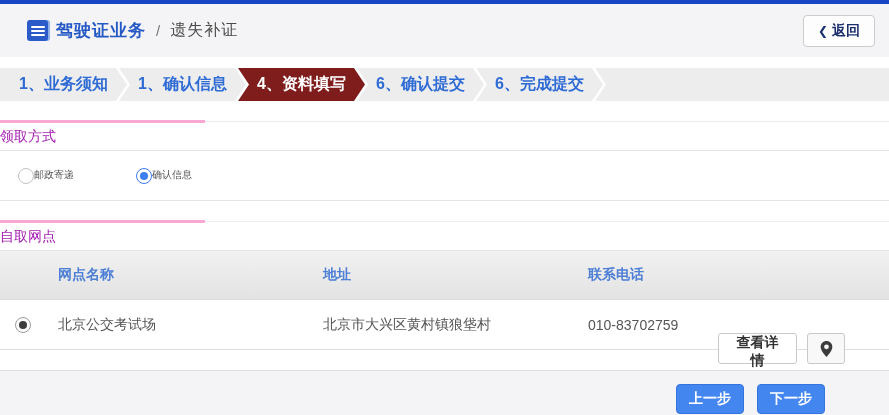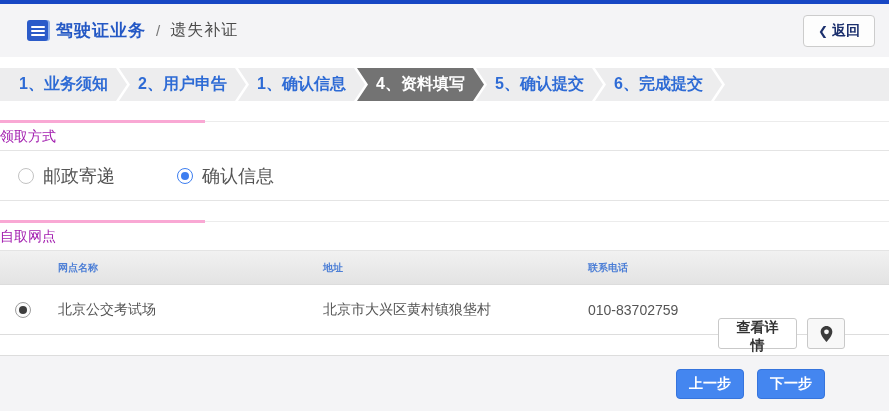--- a/index.html
+++ b/index.html
@@ -26,49 +26,49 @@
   .back-btn .chev { font-size:12px; font-weight:bold; }
 
   
   .stepbar { margin-top:11px; height:33px; display:flex; background:#fff; }
   .step { width:127px; height:33px; background:#ededee; color:#2e6bd5;
           font-size:16px; font-weight:bold; display:flex; align-items:center;
           justify-content:center;
           clip-path:polygon(0 0,116px 0,127px 50%,116px 100%,0 100%,11px 50%); }
   .step.first { clip-path:polygon(0 0,116px 0,127px 50%,116px 100%,0 100%); }
   .step + .step, .step-filler { margin-left:-8px; }
-  .step.active { background:#737373; color:#fff;align-items:center; }
+  .step.active { background:#7f1d1d; color:#fff;align-items:center; }
   .step-filler { flex:1; background:#ededee;
           clip-path:polygon(0 0,100% 0,100% 100%,0 100%,11px 50%); }
 
   
   .tab-row { margin-top:20px; border-top:1px solid #ececec; border-bottom:1px solid #e4e4e4; }
   .tab { width:205px; margin-top:-2px; border-top:3px solid #f9a8d4; height:30px;
          display:flex; align-items:center; 
          font-size:14px; color:#a21caf; }
 
   
   .radio-row { height:50px; display:flex; align-items:center; gap:62px;
                padding-left:18px; border-bottom:1px solid #e4e4e4; }
-  .radio-option { display:inline-flex; align-items:center; gap:9px; font-size:18px;
+  .radio-option { display:inline-flex; align-items:flex-start; font-size:10px;
                   color:#555; cursor:pointer; }
   .radio { width:16px; height:16px; border-radius:50%; background:#fff;
            border:1px solid #c3c3c3; display:inline-block; position:relative; }
   .radio.checked-blue { border-color:#3d7ef0; }
   .radio.checked-blue::after { content:""; position:absolute; left:3px; top:3px;
            width:8px; height:8px; border-radius:50%; background:#3d7ef0; }
   .radio.checked-dark { border-color:#9d9d9d; background:#fbfbfb; }
   .radio.checked-dark::after { content:""; position:absolute; left:3px; top:3px;
            width:8px; height:8px; border-radius:50%; background:#3c3c3c; }
 
   
-  .thead { height:34px; display:flex; align-items:center;
+  .thead { height:49px; display:flex; align-items:center;
            background:linear-gradient(#f1f1f1,#e3e3e3);
            border-bottom:1px solid #dcdcdc;
-           font-size:10px; font-weight:bold; color:#4d7fd6; }
+           font-size:14px; font-weight:bold; color:#4d7fd6; }
   .trow  { height:50px; display:flex; align-items:center; background:#fff;
            border-bottom:1px solid #ddd; font-size:14px; color:#555; }
   .col-radio { width:58px; padding-left:15px; display:flex; align-items:center; }
   .col-name  { width:265px; }
   .col-addr  { width:265px; }
   .col-phone { width:130px; }
   .col-actions { flex:1; display:flex; align-items:center; justify-content:flex-end;
                  gap:10px; padding-right:44px;margin-top:48px; }
   .detail-btn { height:31px; padding:0 12px; background:#fff; border:1px solid #c9c9c9;
                 border-radius:3px; font-size:14px; font-weight:bold; color:#333;
@@ -107,30 +107,27 @@
       <span class="chev">❮</span>
       <span>返回</span>
     </button>
   </header>
 
   <div class="stepbar">
     <div class="step first">
         <span>1、业务须知</span>
       </div>
     <div class="step">
-        <span>2、用户申告</span>
-      </div>
-    <div class="step">
         <span>1、确认信息</span>
       </div>
     <div class="step active">
         <span>4、资料填写</span>
       </div>
     <div class="step">
-        <span>5、确认提交</span>
+        <span>6、确认提交</span>
       </div>
     <div class="step">
         <span>6、完成提交</span>
       </div>
     <div class="step-filler"></div>
   </div>
 
   <section>
     <div class="tab-row">
       <div class="tab">

